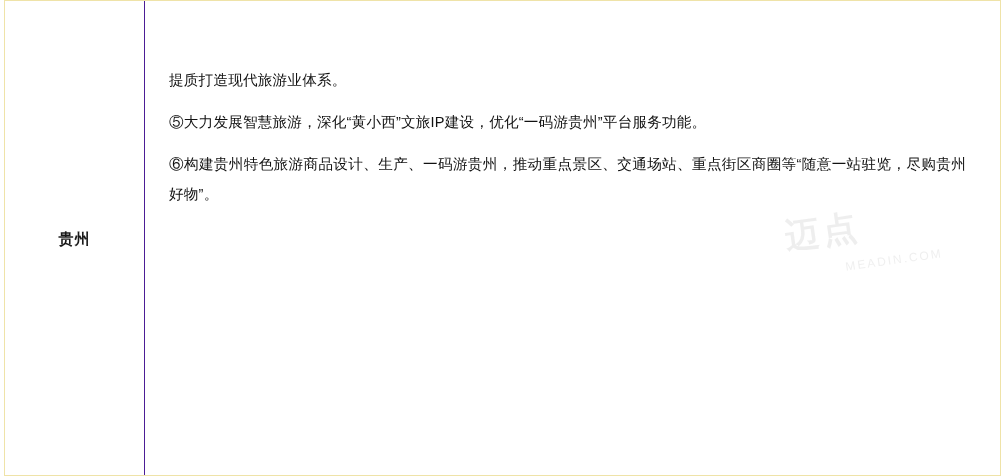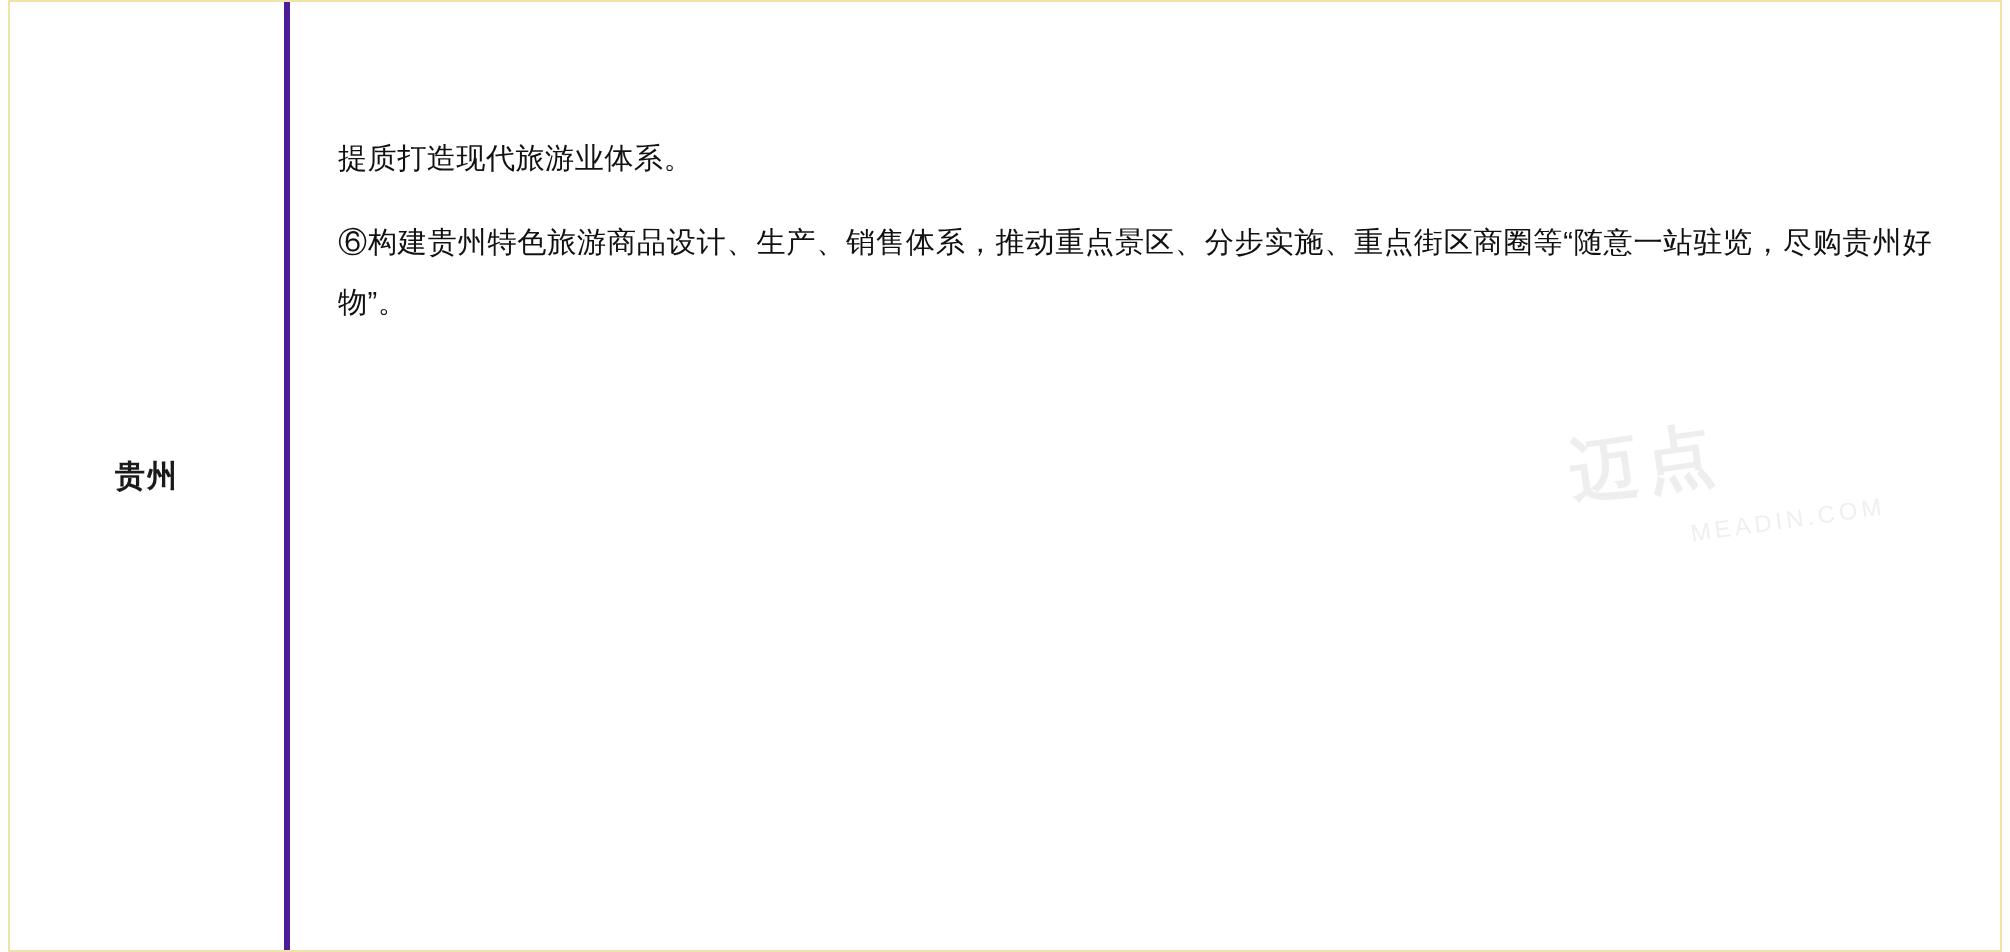--- a/index.html
+++ b/index.html
@@ -33,21 +33,21 @@
     border-left: 1px solid #efe3a8;
     border-right: 1px solid #efe3a8;
     border-top: 1px solid #efe3a8;
     border-bottom: 1px solid #efe3a8;
     display: flex;
   }
   .col-label {
     width: 140px;
     flex: 0 0 140px;
     box-sizing: border-box;
-    border-right: 3px solid #4c1d95;
+    border-right: 1px solid #4c1d95;
     display: flex;
     align-items: center;
     justify-content: center;
     position: relative;
   }
   .region-name {
     font-size: 15px;
     font-weight: bold;
     color: #1a1a1a;
     letter-spacing: 1px;
@@ -103,20 +103,21 @@
 
 <div class="page">
   <div class="table">
 
     <div class="col-label">
       <span class="region-name">贵州</span>
     </div>
 
     <div class="col-body">
       <p class="para">提质打造现代旅游业体系。</p>
-      <p class="para">⑥构建贵州特色旅游商品设计、生产、销售体系，推动重点景区、分步实施、重点街区商圈等“随意一站驻览，尽购贵州好物”。</p>
+      <p class="para">⑤大力发展智慧旅游，深化“黄小西”文旅IP建设，优化“一码游贵州”平台服务功能。</p>
+      <p class="para">⑥构建贵州特色旅游商品设计、生产、一码游贵州，推动重点景区、交通场站、重点街区商圈等“随意一站驻览，尽购贵州好物”。</p>
 
       <div class="watermark">迈点</div>
       <div class="watermark-sub">MEADIN.COM</div>
     </div>
 
   </div>
 </div>
 
 </body></html>

